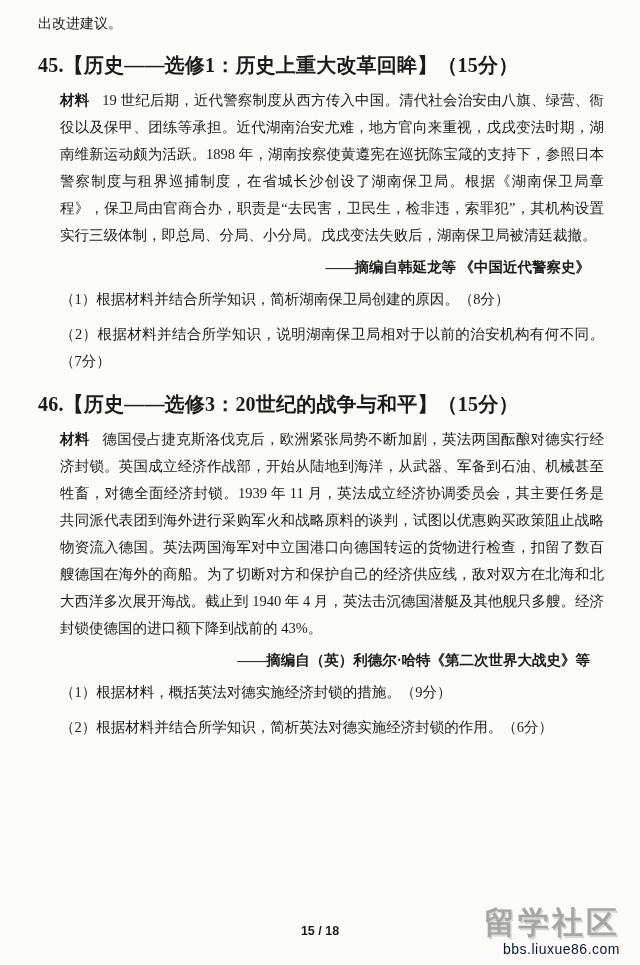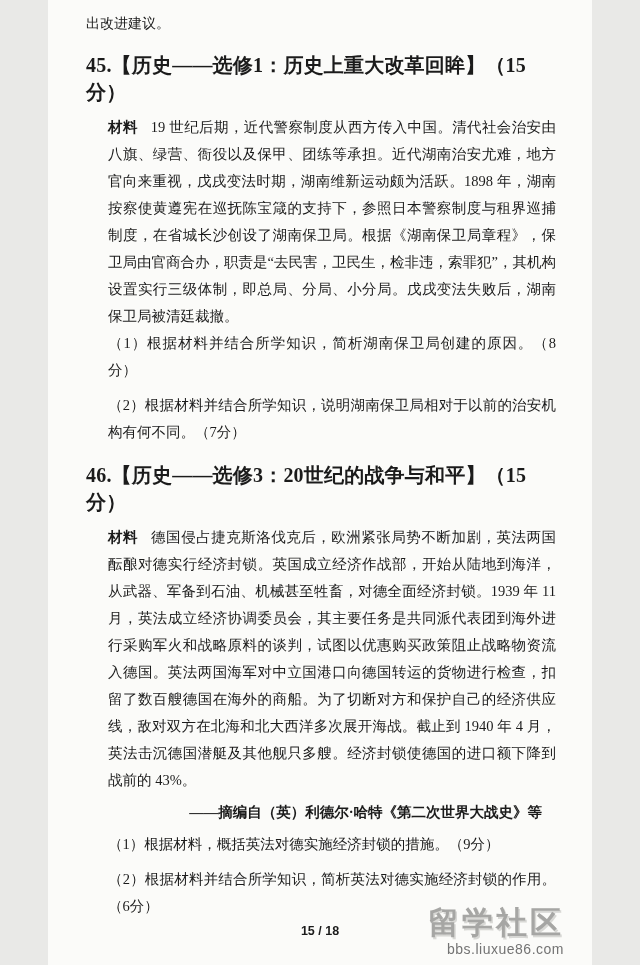--- a/index.html
+++ b/index.html
@@ -1,21 +1,21 @@
 <!DOCTYPE html>
 <html><head>
 <meta charset="utf-8">
 <style>
   * { margin: 0; padding: 0; box-sizing: border-box; }
   html, body { background: #e9e9e7; }
   body { font-family: "Liberation Serif", "DejaVu Serif", serif; }
 
   .page {
     position: relative;
-    width: 544px;
+    width: 640px;
     height: 965px;
     margin: 0 auto;
     background: #fbfbf9;
     color: #1b1b1b;
     overflow: hidden;
   }
 
   .content {
     padding: 12px 36px 0 38px;
   }
@@ -75,58 +75,59 @@
 
   .page-number {
     font-size: 12.5px;
     font-weight: bold;
     color: #1b1b1b;
     font-family: "Liberation Sans", sans-serif;
   }
 
   .watermark {
     position: absolute;
-    right: 28px;
+    right: 20px;
     bottom: 8px;
     text-align: right;
     line-height: 1.1;
     user-select: none;
   }
 
   .wm-name {
     font-family: "Liberation Sans", sans-serif;
     font-size: 31px;
     font-weight: bold;
     color: #a6a6a4;
     letter-spacing: 3px;
     text-shadow: 1.5px 1.5px 0 #d8d8d5;
   }
 
   .wm-url {
     font-family: "Liberation Sans", sans-serif;
     font-size: 14px;
-    color: #737373;
+    color: #0f172a;
     margin-top: 2px;
     letter-spacing: 0.5px;
   }
 </style>
 </head>
 <body>
 
 <div class="page">
   <div class="content">
 
     <p class="cont-line">出改进建议。</p>
 
     <section>
       <p class="q-heading">45.【历史——选修1：历史上重大改革回眸】（15分）</p>
       <div class="q-body">
         <p class="material">
           <span class="material-label">材料</span><span>19 世纪后期，近代警察制度从西方传入中国。清代社会治安由八旗、绿营、衙役以及保甲、团练等承担。近代湖南治安尤难，地方官向来重视，戊戌变法时期，湖南维新运动颇为活跃。1898 年，湖南按察使黄遵宪在巡抚陈宝箴的支持下，参照日本警察制度与租界巡捕制度，在省城长沙创设了湖南保卫局。根据《湖南保卫局章程》，保卫局由官商合办，职责是“去民害，卫民生，检非违，索罪犯”，其机构设置实行三级体制，即总局、分局、小分局。戊戌变法失败后，湖南保卫局被清廷裁撤。</span>
         </p>
+        <p class="source">——摘编自韩延龙等 《中国近代警察史》</p>
         <p class="subq">（1）根据材料并结合所学知识，简析湖南保卫局创建的原因。（8分）</p>
         <p class="subq">（2）根据材料并结合所学知识，说明湖南保卫局相对于以前的治安机构有何不同。（7分）</p>
       </div>
     </section>
 
     <section>
       <p class="q-heading">46.【历史——选修3：20世纪的战争与和平】（15分）</p>
       <div class="q-body">
         <p class="material">
           <span class="material-label">材料</span><span>德国侵占捷克斯洛伐克后，欧洲紧张局势不断加剧，英法两国酝酿对德实行经济封锁。英国成立经济作战部，开始从陆地到海洋，从武器、军备到石油、机械甚至牲畜，对德全面经济封锁。1939 年 11 月，英法成立经济协调委员会，其主要任务是共同派代表团到海外进行采购军火和战略原料的谈判，试图以优惠购买政策阻止战略物资流入德国。英法两国海军对中立国港口向德国转运的货物进行检查，扣留了数百艘德国在海外的商船。为了切断对方和保护自己的经济供应线，敌对双方在北海和北大西洋多次展开海战。截止到 1940 年 4 月，英法击沉德国潜艇及其他舰只多艘。经济封锁使德国的进口额下降到战前的 43%。</span>

